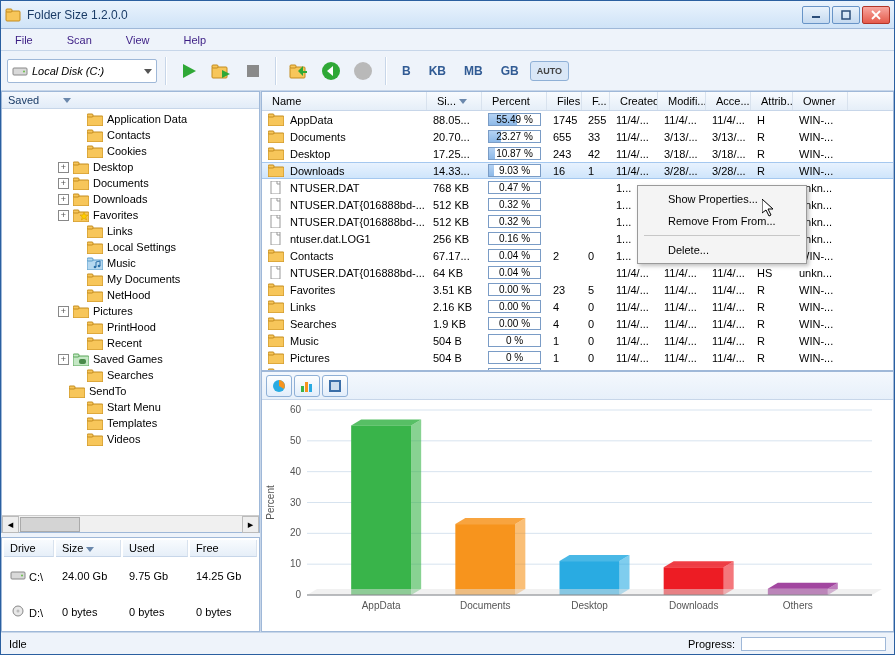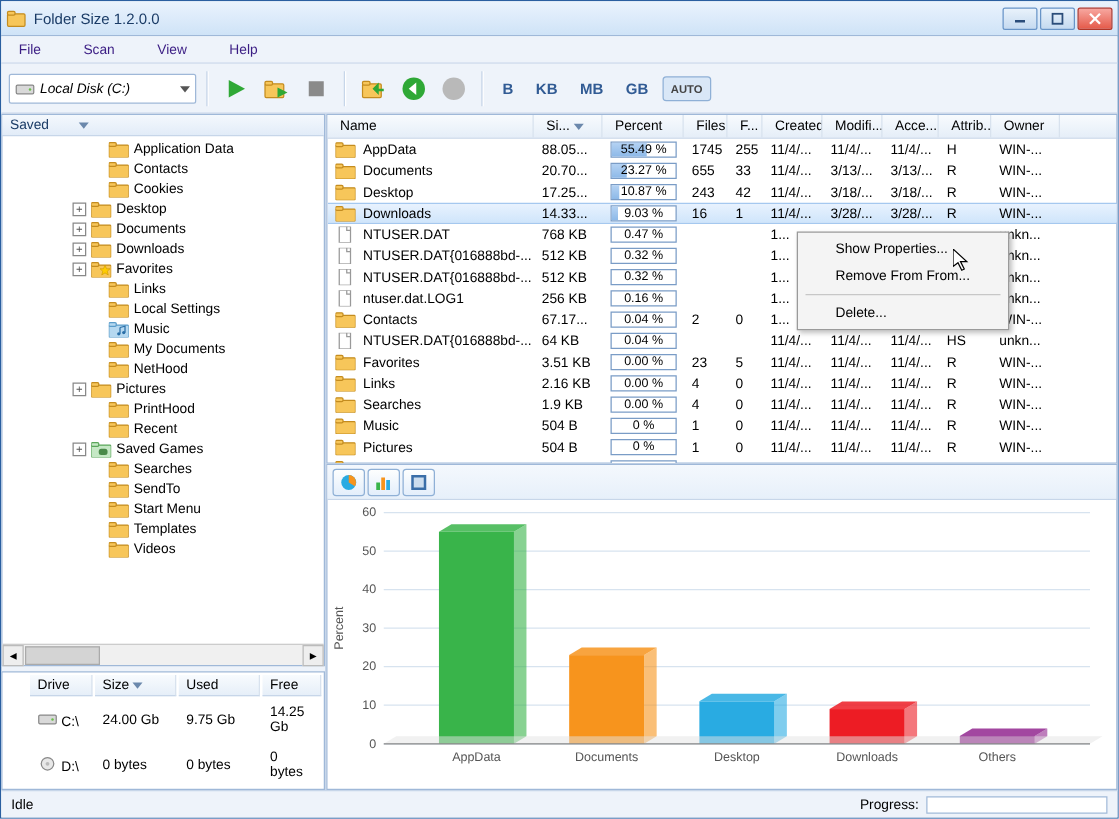--- a/index.html
+++ b/index.html
@@ -22,21 +22,21 @@
   .body { flex:1; display:flex; min-height:0; }
   .leftcol { width:260px; display:flex; flex-direction:column; border-right:1px solid #c7d6e9; }
   .panel { background:#fff; border:1px solid #9fb8d8; margin:0; display:flex; flex-direction:column; min-height:0; }
   .panelHdr { background:linear-gradient(#f4f8fd,#e2ecf8); border-bottom:1px solid #c7d6e9; padding:2px 6px; font-size:11px; color:#1a3b66; display:flex; align-items:center; }
   .tree { flex:1; overflow:auto; padding:2px 0; }
   .treeItem { display:flex; align-items:center; height:16px; padding:0 2px; white-space:nowrap; }
   .treeExp { width:11px; height:11px; border:1px solid #888; background:#fff; margin-right:4px; display:flex; align-items:center; justify-content:center; font-size:9px; line-height:9px; color:#555; }
   .treeExp.blank { border:none; background:none; }
   .folderIco { width:16px; height:13px; margin-right:4px; flex:0 0 16px; }
   .hScroll { height:17px; background:#f0f0f0; border-top:1px solid #ccc; display:flex; align-items:center; }
-  .driveTable { flex:1;margin-left:20px; }
+  .driveTable { flex:1; }
   .driveTable th, .driveTable td { text-align:left; padding:2px 6px; font-weight:normal; font-size:11px; }
   .driveTable thead tr { background:linear-gradient(#f8fbfe,#e5eef8); }
   .driveTable th { border-right:1px solid #d8e2ee; border-bottom:1px solid #c7d6e9; }
   .rightcol { flex:1; display:flex; flex-direction:column; min-height:0; }
   .fileGrid { flex:0 0 280px; background:#fff; border:1px solid #9fb8d8; overflow:hidden; display:flex; flex-direction:column; }
   .gridHdr { display:flex; background:linear-gradient(#f8fbfe,#e5eef8); border-bottom:1px solid #c7d6e9; }
   .gh { padding:3px 10px; border-right:1px solid #d8e2ee; overflow:hidden; white-space:nowrap; text-overflow:ellipsis; display:flex; align-items:center; gap:3px; }
   .gridBody { flex:1; overflow:auto; position:relative; }
   .row { display:flex; align-items:center; height:17px; }
   .row.sel { background:linear-gradient(#e8f2fe,#cfe5fb); border-top:1px solid #a5c8ef; border-bottom:1px solid #a5c8ef; height:17px; }
@@ -293,21 +293,21 @@
               <span>Saved Games</span>
             </div>
             <div class="treeItem" style="padding-left: 70px;">
               <span class="treeExp blank"></span>
               <svg class="folderIco" viewBox="0 0 16 13">
                 <rect x="0" y="3" width="16" height="10" rx="1" fill="#f7c65a" stroke="#c48c1f"></rect>
                 <rect x="0" y="1" width="6" height="3" rx="1" fill="#f7c65a" stroke="#c48c1f"></rect>
               </svg>
               <span>Searches</span>
             </div>
-            <div class="treeItem" style="padding-left: 70px;">
+            <div class="treeItem" style="padding-left: 52px;">
               <span class="treeExp blank"></span>
               <svg class="folderIco" viewBox="0 0 16 13">
                 <rect x="0" y="3" width="16" height="10" rx="1" fill="#f7c65a" stroke="#c48c1f"></rect>
                 <rect x="0" y="1" width="6" height="3" rx="1" fill="#f7c65a" stroke="#c48c1f"></rect>
               </svg>
               <span>SendTo</span>
             </div>
             <div class="treeItem" style="padding-left: 70px;">
               <span class="treeExp blank"></span>
               <svg class="folderIco" viewBox="0 0 16 13">

